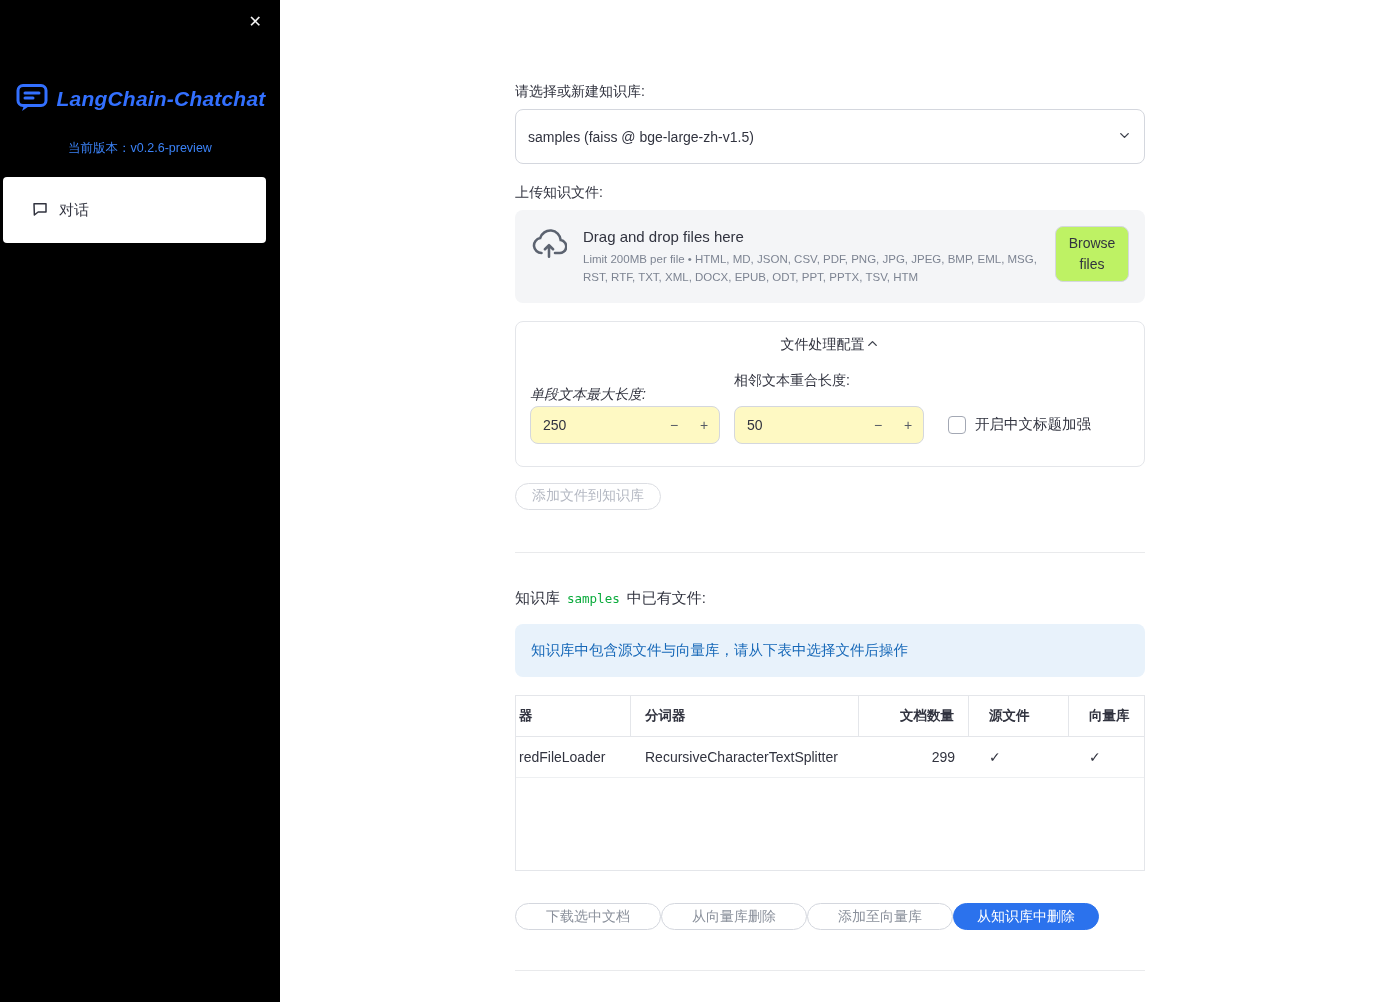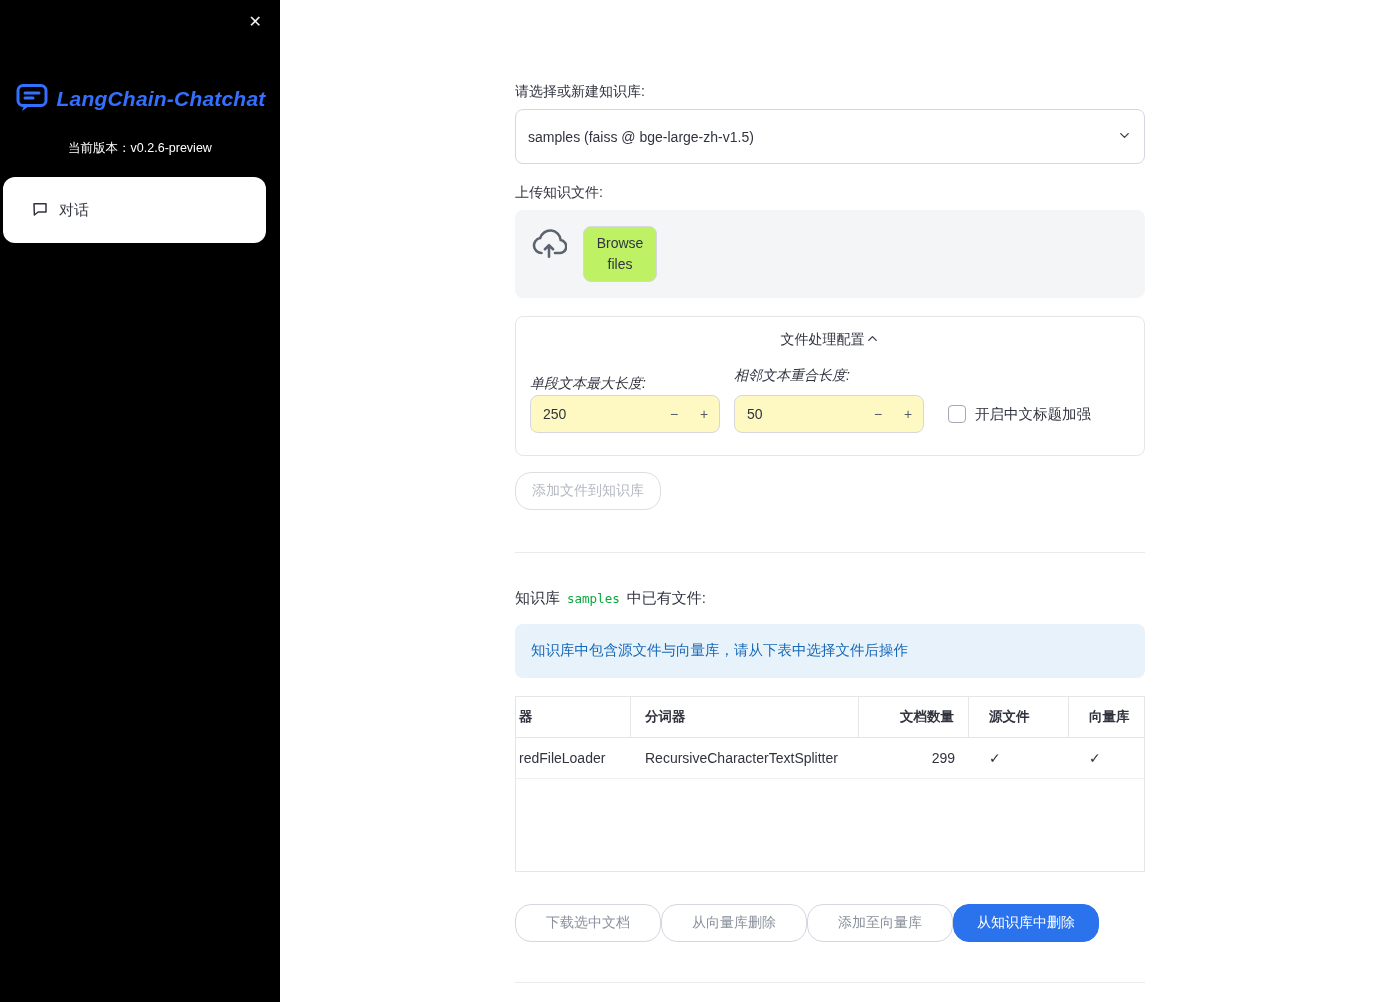--- a/index.html
+++ b/index.html
@@ -30,24 +30,24 @@
     color:#f2f2f2;font-size:16px;line-height:1;cursor:pointer;padding:6px;
   }
   .logo{
     margin-top:82px;display:flex;align-items:center;justify-content:center;gap:8px;
   }
   .logo-text{
     color:var(--logo-blue);font-weight:bold;font-style:italic;font-size:21px;
     letter-spacing:.2px;
   }
   .version{
-    margin-top:24px;text-align:center;color:#ffffff;font-size:12.5px;
+    margin-top:24px;text-align:center;color:#3b82f6;font-size:12.5px;
   }
   .nav-card{
-    margin:20px 14px 0 3px;background:#fff;border-radius:12px;
+    margin:20px 14px 0 3px;background:#fff;border-radius:4px;
     padding:14px 16px;color:var(--text);
   }
   .nav-item{
     display:flex;align-items:center;gap:10px;height:38px;padding:0 12px;
     border-radius:6px;font-size:15px;cursor:pointer;
   }
   .nav-item + .nav-item{margin-top:10px;}
   .nav-item.selected{background:var(--primary);color:#fff;font-weight:bold;}
 
   
@@ -98,21 +98,21 @@
   }
   .checkbox-group{
     margin-left:24px;height:38px;display:flex;align-items:center;gap:9px;cursor:pointer;
   }
   .checkbox-box{
     width:18px;height:18px;border:1.5px solid #a3a8b4;border-radius:4px;background:#fff;
   }
   .checkbox-label{font-size:14.5px;}
 
   .btn{
-    height:38px;border-radius:16px;border:1px solid var(--border);background:#fff;
+    height:27px;border-radius:16px;border:1px solid var(--border);background:#fff;
     color:var(--text);font-size:14px;padding:0 16px;cursor:pointer;font-family:inherit;
   }
   .btn.primary{background:var(--primary);border:1px solid var(--primary);color:#fff;}
   .btn.disabled{color:#b5b9c3;border-color:#dcdee3;cursor:not-allowed;}
   .btn.muted{color:#8b919c;}
   .add-btn{margin-top:16px;}
 
   hr.divider{border:none;border-top:1px solid #e9eaec;margin:42px 0 36px 0;}
   hr.divider2{border:none;border-top:1px solid #e9eaec;margin:40px 0 34px 0;}
 
@@ -203,20 +203,24 @@
       </div>
 
       <div class="field-label mt20">上传知识文件:</div>
       <div class="uploader">
         <span>
           <svg width="36" height="36" viewBox="0 0 24 24">
             <path d="M7 18a5 5 0 0 1-.9-9.92A7 7 0 0 1 19.8 9.4 4.3 4.3 0 0 1 18.5 18H16" fill="none" stroke="#5c6370" stroke-width="1.7" stroke-linecap="round"></path>
             <path d="M12 20.5V13 M9.3 15.5L12 12.8l2.7 2.7" fill="none" stroke="#5c6370" stroke-width="1.7" stroke-linecap="round" stroke-linejoin="round"></path>
           </svg>
         </span>
+        <div class="uploader-text">
+          <div class="uploader-title">Drag and drop files here</div>
+          <div class="uploader-sub">Limit 200MB per file • HTML, MD, JSON, CSV, PDF, PNG, JPG, JPEG, BMP, EML, MSG, RST, RTF, TXT, XML, DOCX, EPUB, ODT, PPT, PPTX, TSV, HTM</div>
+        </div>
         <button class="browse-btn">Browse files</button>
       </div>
 
       <div class="expander">
         <div class="expander-header">
           <span>文件处理配置</span>
           <span>
             <svg width="15" height="15" viewBox="0 0 24 24">
                 <path d="M6 15l6-6 6 6" fill="none" stroke="#3c404b" stroke-width="2.2" stroke-linecap="round" stroke-linejoin="round"></path>
               </svg>
@@ -225,21 +229,21 @@
         <div class="expander-body">
           <div class="num-group">
             <div class="field-label" style="margin-bottom:2px;font-style:italic;">单段文本最大长度:</div>
             <div class="number-input">
               <span class="num-value">250</span>
               <button class="step">−</button>
               <button class="step">+</button>
             </div>
           </div>
           <div class="num-group">
-            <div class="field-label" style="margin-bottom:10px;font-style:italic;">相邻文本重合长度:</div>
+            <div class="field-label" style="margin-bottom:16px;">相邻文本重合长度:</div>
             <div class="number-input">
               <span class="num-value">50</span>
               <button class="step">−</button>
               <button class="step">+</button>
             </div>
           </div>
           <div class="checkbox-group">
             <span class="checkbox-box"></span>
             <span class="checkbox-label">开启中文标题加强</span>
           </div>

